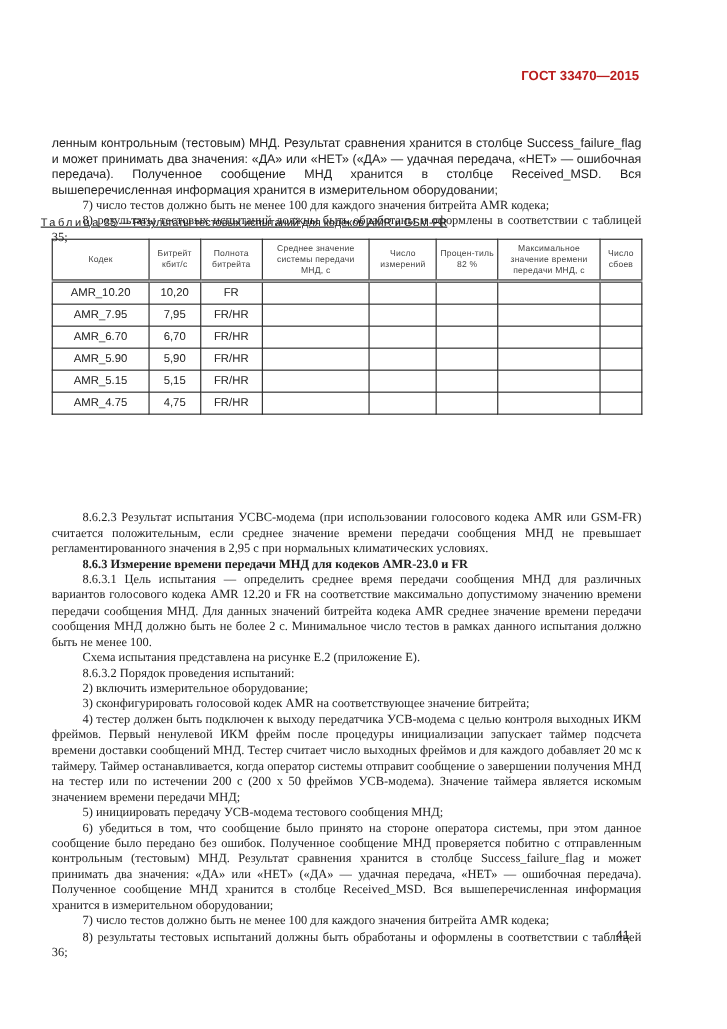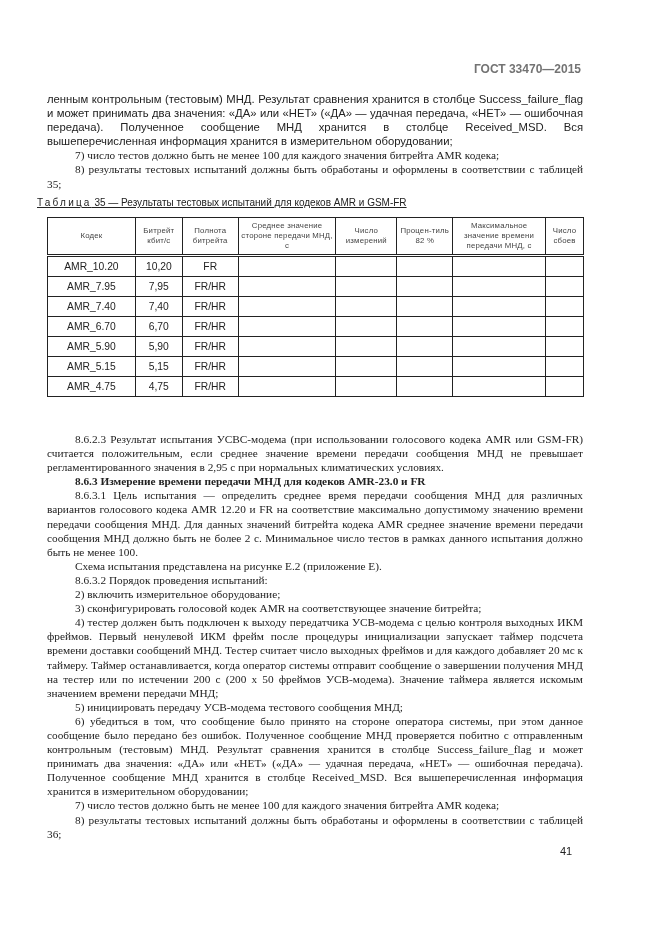--- a/index.html
+++ b/index.html
@@ -1,19 +1,19 @@
 <!DOCTYPE html>
 <html><head>
 <meta charset="utf-8">
 <style>
   html, body { margin:0; padding:0; background:#ffffff; }
   body { width:661px; height:935px; position:relative; overflow:hidden;
          font-family:"Liberation Sans", sans-serif; color:#222; }
-  .page-header { position:absolute; top:62px; right:80px; font-weight:bold; font-size:12px; color:#737373; }
-  .text-block { position:absolute; left:47px; width:536px; font-size:11.3px; line-height:14.1px; text-align:justify; }
+  .page-header { position:absolute; top:62px; right:80px; font-weight:bold; font-size:12px; color:#b91c1c; }
+  .text-block { position:absolute; left:47px; width:536px; font-size:11.3px; line-height:14.1px; text-align:justify;margin-top:32px; }
   .p { margin:0; }
   .ind { text-indent:28px;font-family:Liberation Serif, serif; }
   .bold { font-weight:bold; }
   .caption { position:absolute; left:37px; top:197px; font-size:10px; color:#222;text-decoration:underline; }
   .caption .sp { letter-spacing:2.2px; }
   table.res { position:absolute; left:47px; top:217px; width:537px; border-collapse:collapse; font-size:10px; }
   table.res th, table.res td { border:1px solid #222; text-align:center; vertical-align:middle; padding:0 2px; }
   table.res thead th { font-weight:normal; font-size:7.8px; line-height:10px; color:#444; height:36px; letter-spacing:0.2px; }
   table.res thead tr th { border-bottom:3px double #222; }
   table.res tbody td { height:19px; color:#222; font-size:10.3px; }
@@ -43,51 +43,41 @@
     <col style="width:61px">
       <col style="width:56px">
       <col style="width:93px">
       <col style="width:38px">
   </colgroup>
   <thead>
     <tr>
       <th>Кодек</th>
       <th>Битрейт кбит/с</th>
       <th>Полнота битрейта</th>
-      <th>Среднее значение стороне передачи МНД, с</th>
+      <th>Среднее значение системы передачи МНД, с</th>
       <th>Число измерений</th>
       <th>Процен-тиль 82 %</th>
       <th>Максимальное значение времени передачи МНД, с</th>
       <th>Число сбоев</th>
     </tr>
   </thead>
   <tbody>
     <tr>
       <td>AMR_10.20</td>
         <td>10,20</td>
         <td>FR</td>
         <td></td>
         <td></td>
         <td></td>
         <td></td>
         <td></td>
     </tr>
     <tr>
       <td>AMR_7.95</td>
         <td>7,95</td>
-        <td>FR/HR</td>
-        <td></td>
-        <td></td>
-        <td></td>
-        <td></td>
-        <td></td>
-    </tr>
-    <tr>
-      <td>AMR_7.40</td>
-        <td>7,40</td>
         <td>FR/HR</td>
         <td></td>
         <td></td>
         <td></td>
         <td></td>
         <td></td>
     </tr>
     <tr>
       <td>AMR_6.70</td>
         <td>6,70</td>

